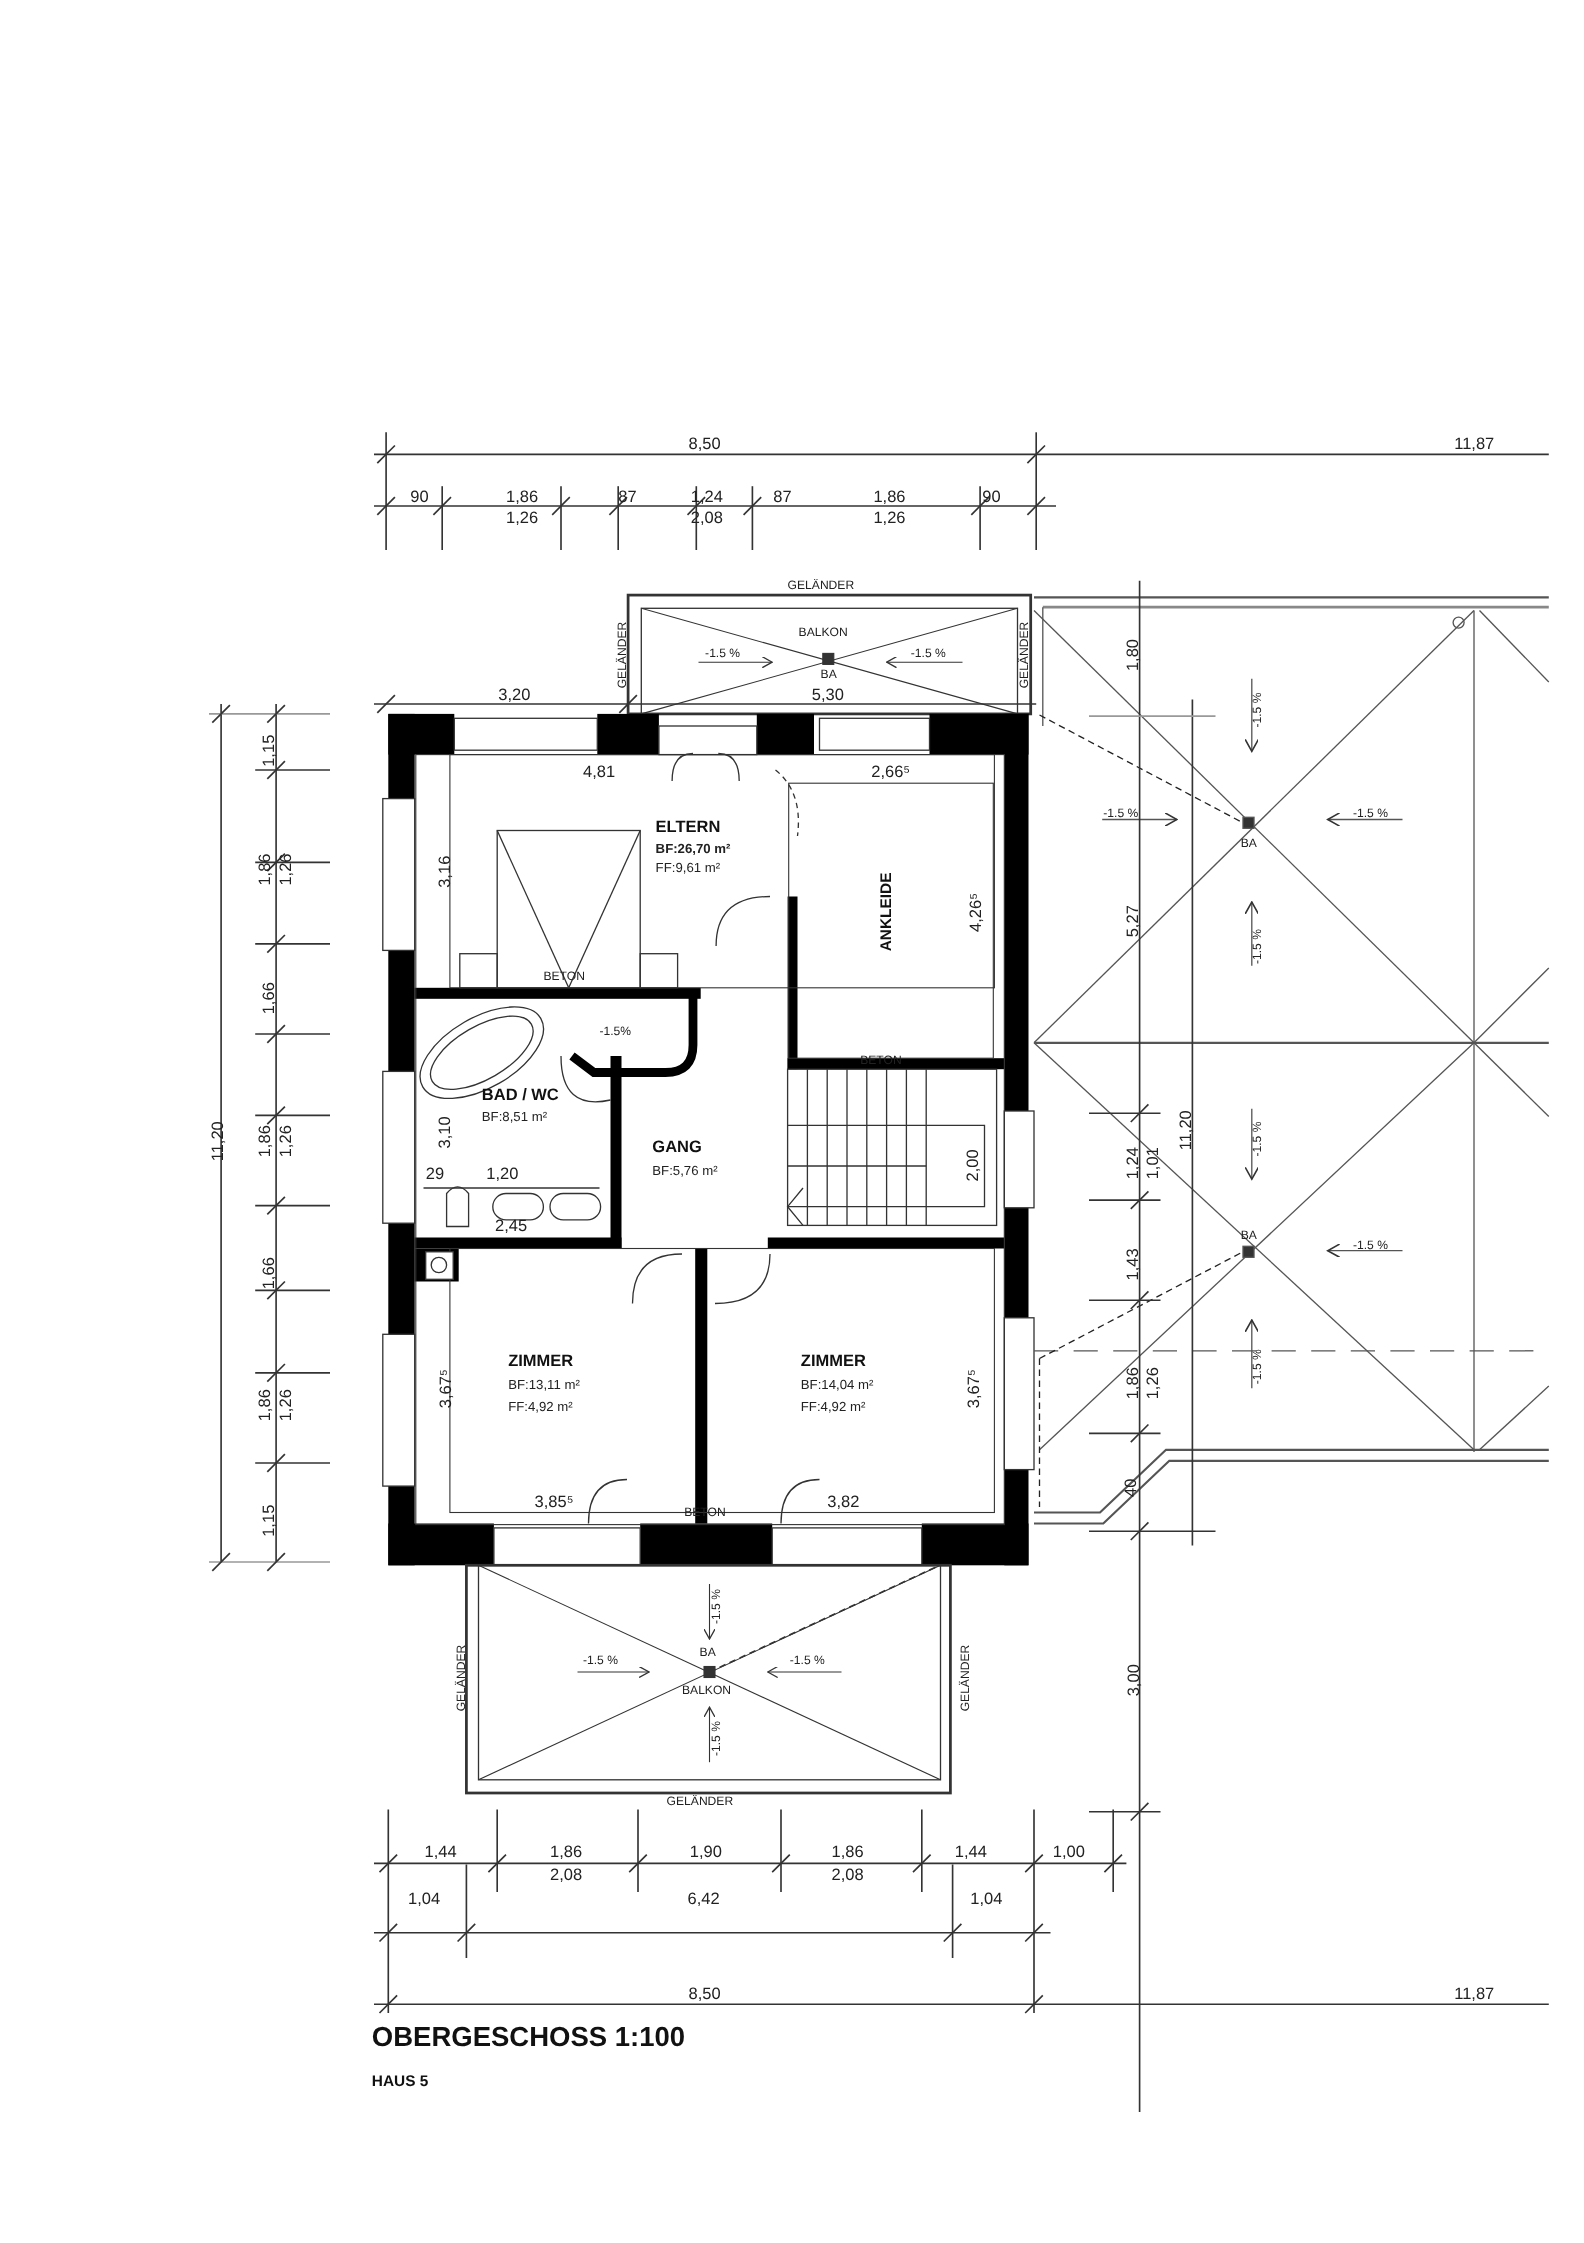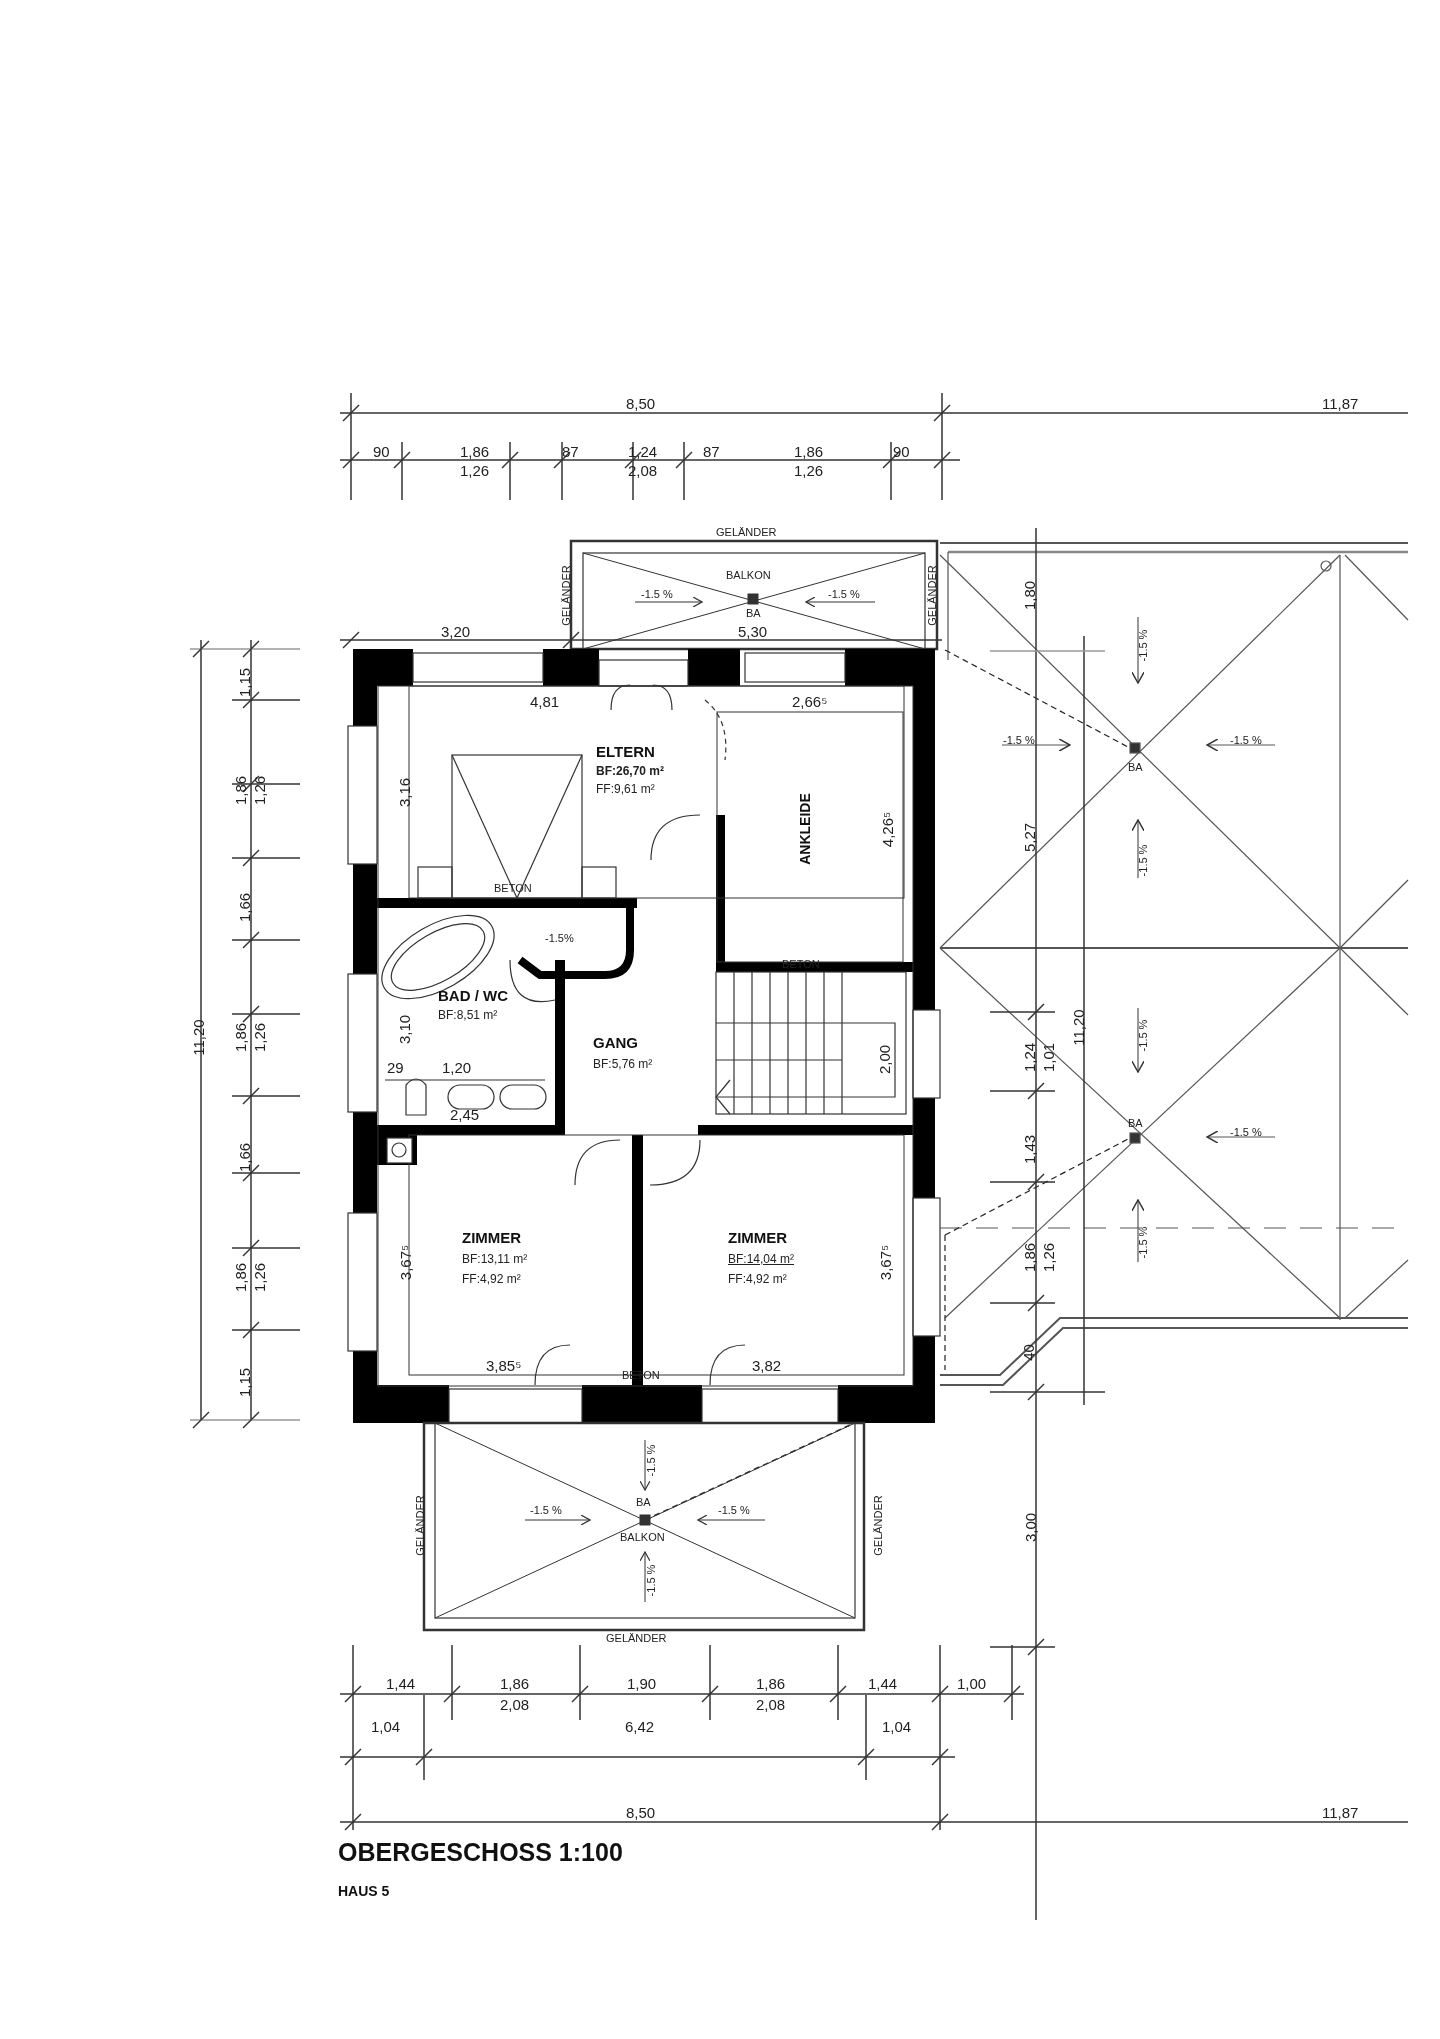--- a/index.html
+++ b/index.html
@@ -281,21 +281,21 @@
 <span class="lbl dim" style="left:373px;top:444px;">90</span>
 <span class="lbl dim" style="left:460px;top:444px;">1,86</span>
 <span class="lbl dim" style="left:562px;top:444px;">87</span>
 <span class="lbl dim" style="left:628px;top:444px;">1,24</span>
 <span class="lbl dim" style="left:703px;top:444px;">87</span>
 <span class="lbl dim" style="left:794px;top:444px;">1,86</span>
 <span class="lbl dim" style="left:893px;top:444px;">90</span>
 <span class="lbl dim" style="left:460px;top:463px;">1,26</span>
 <span class="lbl dim" style="left:628px;top:463px;">2,08</span>
 <span class="lbl dim" style="left:794px;top:463px;">1,26</span>
-<span class="lbl dim" style="left:441px;top:624px;">3,20</span>
+<span class="lbl dim" style="left:453px;top:624px;">3,20</span>
 <span class="lbl dim" style="left:738px;top:624px;">5,30</span>
 
 <span class="lbl small" style="left:716px;top:527px;">GELÄNDER</span>
 <span class="lbl small" style="left:726px;top:570px;">BALKON</span>
 <span class="lbl small" style="left:641px;top:589px;">-1.5 %</span>
 <span class="lbl small" style="left:828px;top:589px;">-1.5 %</span>
 <span class="lbl small" style="left:746px;top:608px;">BA</span>
 <span class="lbl small vert" style="left:536px;top:590px;">GELÄNDER</span>
 <span class="lbl small vert" style="left:902px;top:590px;">GELÄNDER</span>
 
@@ -332,21 +332,21 @@
   <div class="room">GANG</div>
   <div class="area" style="margin-top:8px;">BF:5,76 m²</div>
 </div>
 <div class="lbl" style="left:462px;top:1230px;">
   <div class="room">ZIMMER</div>
   <div class="area" style="margin-top:8px;">BF:13,11 m²</div>
   <div class="area" style="margin-top:8px;">FF:4,92 m²</div>
 </div>
 <div class="lbl" style="left:728px;top:1230px;">
   <div class="room">ZIMMER</div>
-  <div class="area" style="margin-top:8px;text-decoration:underline;">BF:14,04 m²</div>
+  <div class="area" style="margin-top:8px;">BF:14,04 m²</div>
   <div class="area" style="margin-top:8px;">FF:4,92 m²</div>
 </div>
 
 <span class="lbl dim vert" style="left:180px;top:1030px;">11,20</span>
 <span class="lbl dim vert" style="left:230px;top:675px;">1,15</span>
 <span class="lbl dim vert" style="left:226px;top:783px;">1,86</span>
 <span class="lbl dim vert" style="left:230px;top:900px;">1,66</span>
 <span class="lbl dim vert" style="left:226px;top:1030px;">1,86</span>
 <span class="lbl dim vert" style="left:230px;top:1150px;">1,66</span>
 <span class="lbl dim vert" style="left:226px;top:1270px;">1,86</span>

